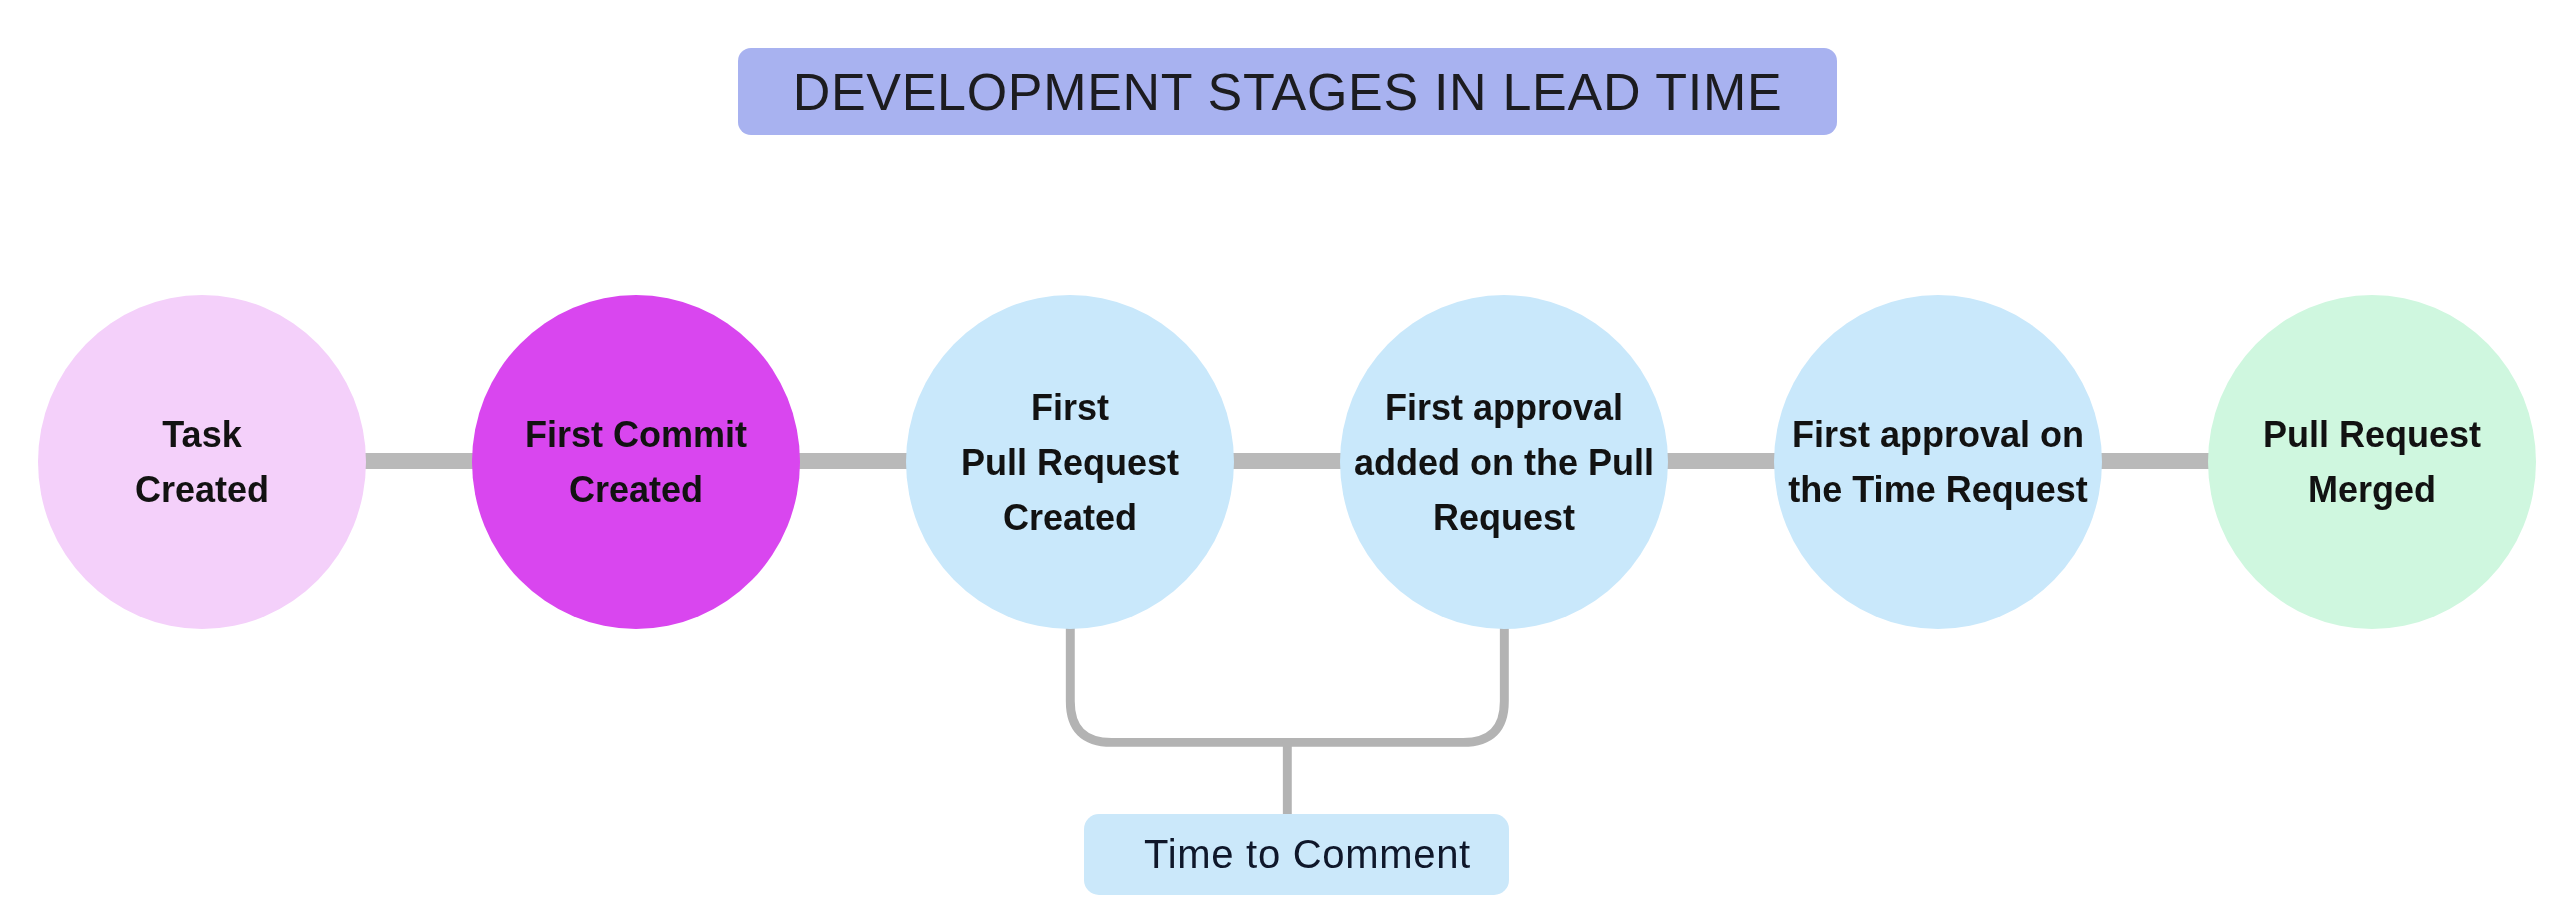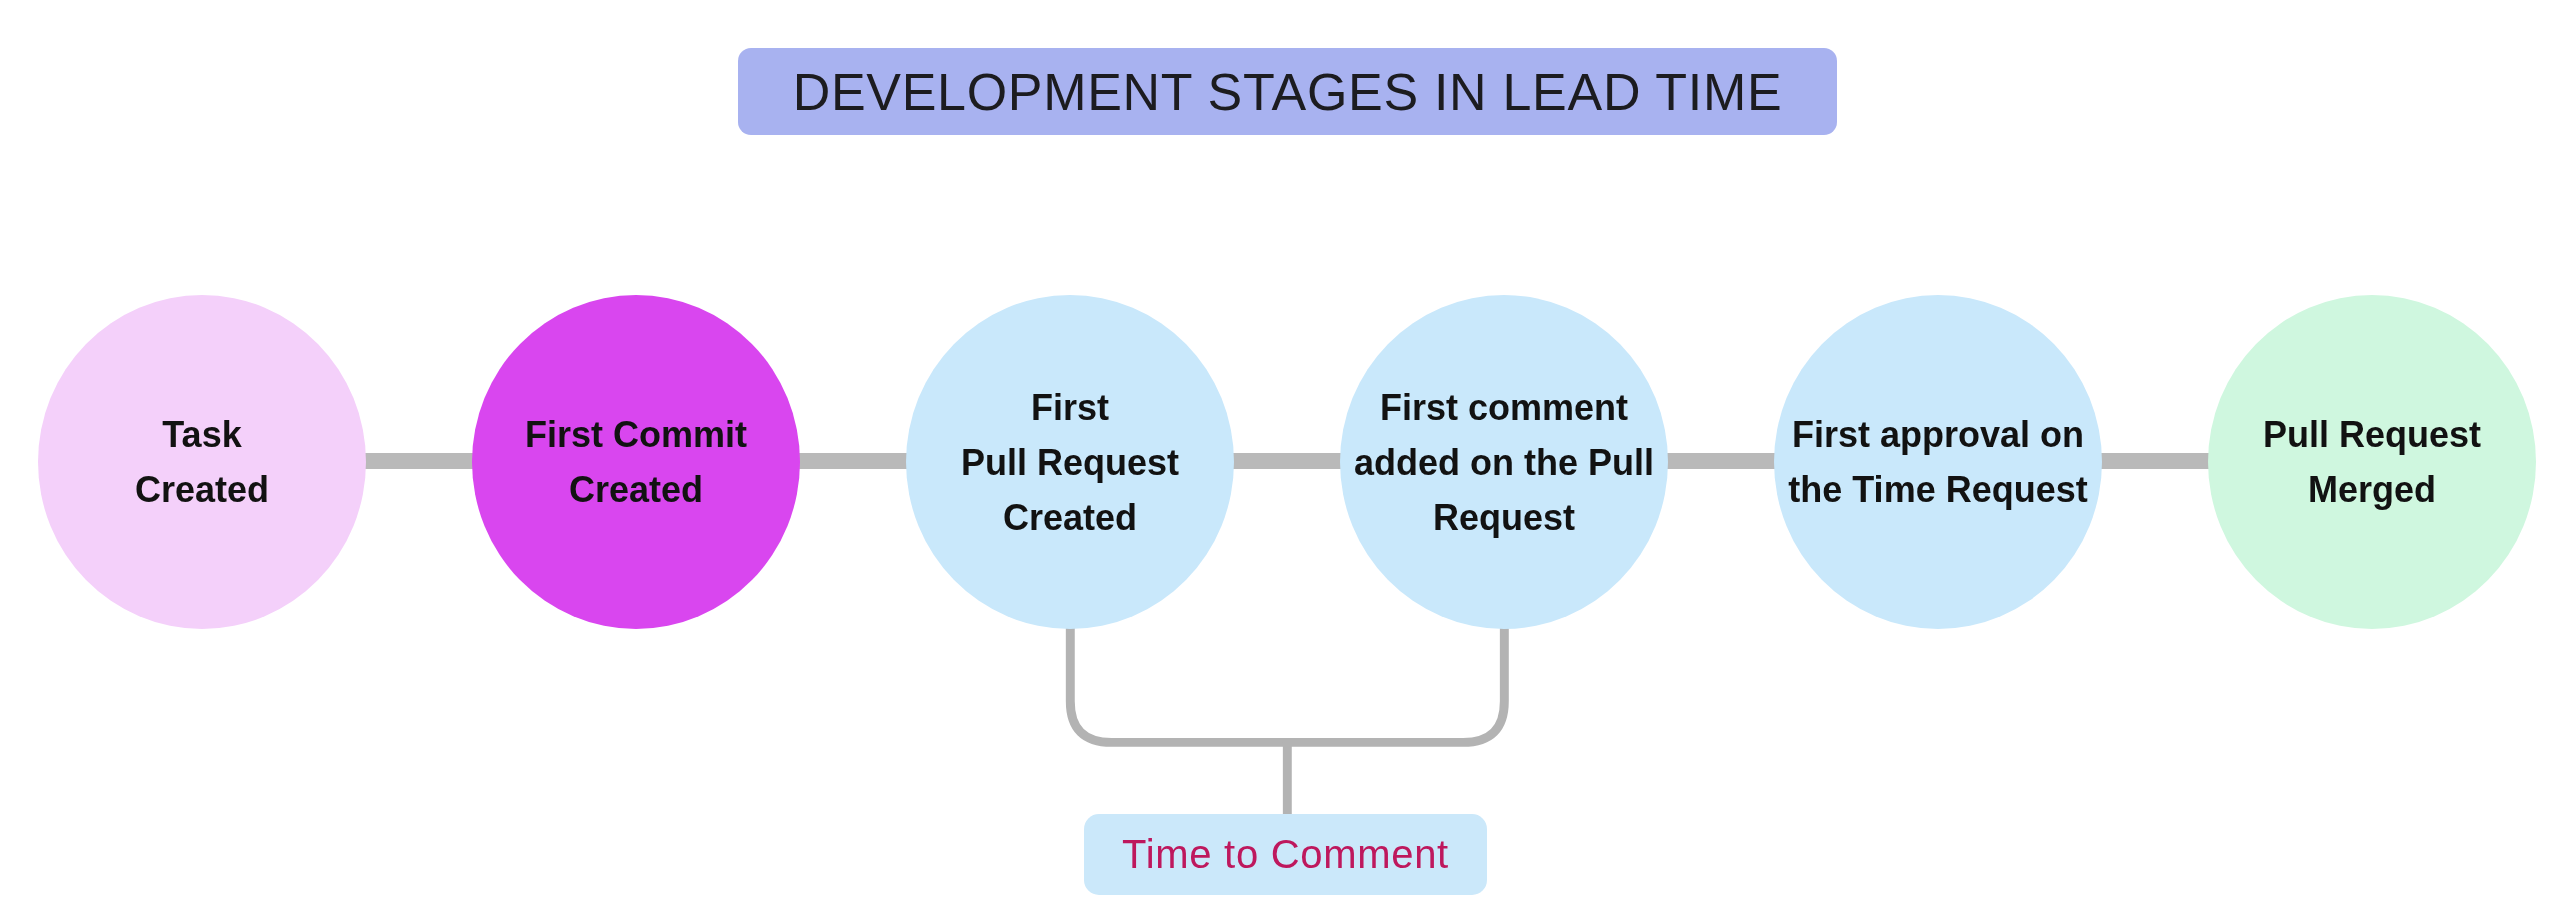--- a/index.html
+++ b/index.html
@@ -83,24 +83,24 @@
     <path d="M 1874 1081 L 1874 1190" fill="none" stroke-width="13" stroke="#b3b3b3"></path>
   </svg>
 
   <div class="stage-circle c1" style="background-color: rgb(244, 208, 250);">Task
 Created</div>
   <div class="stage-circle c2" style="background-color: #d946ef;">First Commit
 Created</div>
   <div class="stage-circle c3" style="background-color: rgb(201, 232, 251);">First
 Pull Request
 Created</div>
-  <div class="stage-circle c4" style="background-color: rgb(201, 232, 251);">First comment
+  <div class="stage-circle c4" style="background-color: rgb(201, 232, 251);">First approval
 added on the Pull
 Request</div>
   <div class="stage-circle c5" style="background-color: rgb(201, 232, 251);">First approval on
 the Time Request</div>
   <div class="stage-circle c6" style="background-color: rgb(207, 247, 223);">Pull Request
 Merged</div>
 
-  <div class="time-label" style="background-color: rgb(203, 232, 250); color: #be185d;">Time to Comment</div>
+  <div class="time-label" style="background-color: rgb(203, 232, 250); color: #0f172a; padding-left: 22px;">Time to Comment</div>
 
 </div>
 
 
 </body></html>

